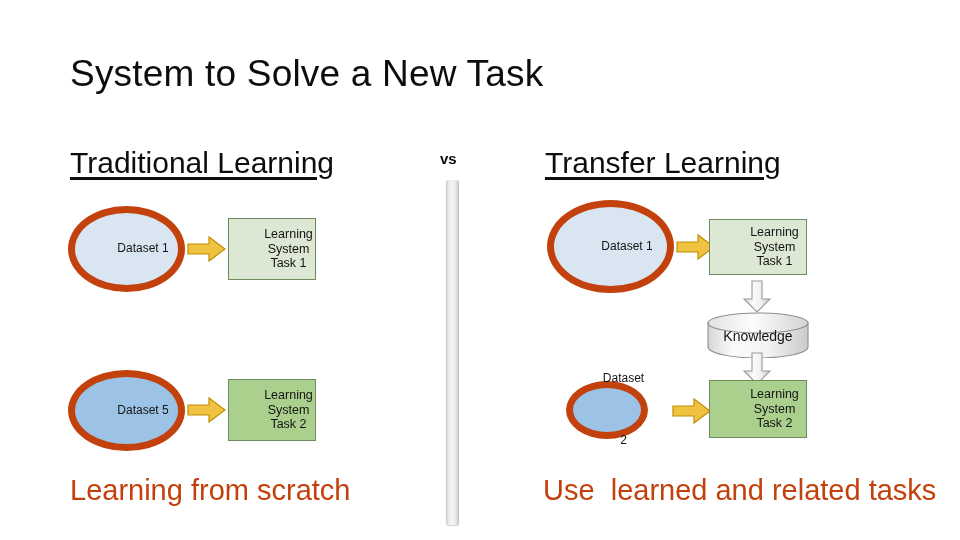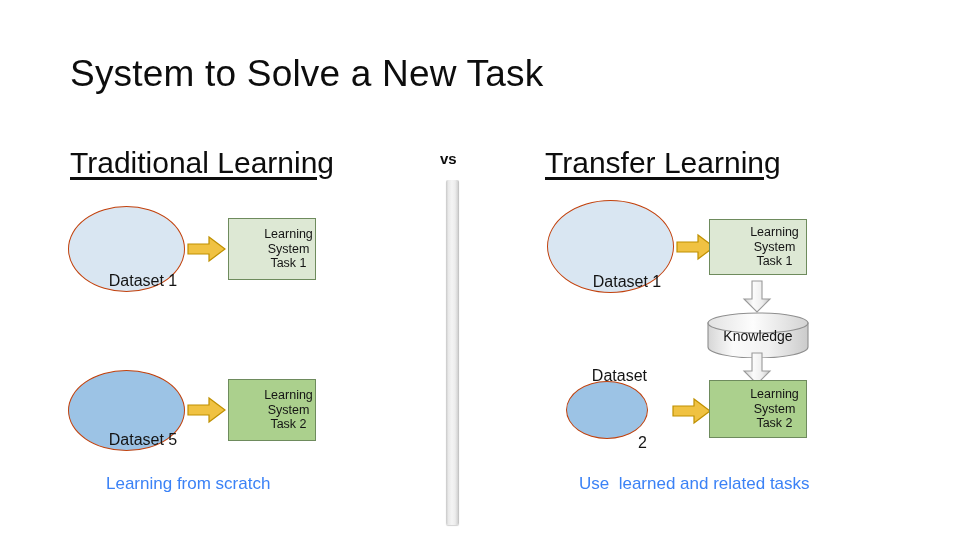--- a/index.html
+++ b/index.html
@@ -63,49 +63,47 @@
     background: linear-gradient(to right,
         #c9c9c9 0%, #e9e9e9 18%, #f4f4f4 45%,
         #ededed 70%, #d2d2d2 92%, #b8b8b8 100%);
     border-radius: 2px;
     box-shadow: 0 1px 1px rgba(0,0,0,0.18);
   }
 
   
   .caption {
     position: absolute;
-    font-size: 17px;
+    font-size: 29px;
     font-weight: 400;
-    color: #3b82f6;
+    color: #c2410c;
     white-space: pre;
     font-family: "Liberation Sans", sans-serif;
-    margin-left: 36px;
   }
   #caption-left  { left: 70px;  top: 474px; }
   #caption-right { left: 543px; top: 474px; }
 
   
   .node {
     position: absolute;
     box-sizing: border-box;
     display: flex;
     align-items: center;
     justify-content: center;
     text-align: center;
     line-height: 1.16;
     font-family: "Liberation Sans", sans-serif;
     color: #141414;
     padding-left: 33px;
   }
 
   .ellipse {
     border-radius: 50%;
-    border: 1px solid #c2410c;
-    font-size: 16px;
-    align-items: flex-end;
+    border: 7px solid #c2410c;
+    font-size: 12px;
   }
   .ellipse.pale { background: #d9e6f2; }
   .ellipse.mid  { background: #9cc3e5; }
 
   .green-box {
     border: 1px solid #6e8b5d;
     font-size: 12.5px;
   }
   .green-box.pale { background: #dde8d4; }
   .green-box.mid  { background: #abd08d; }

